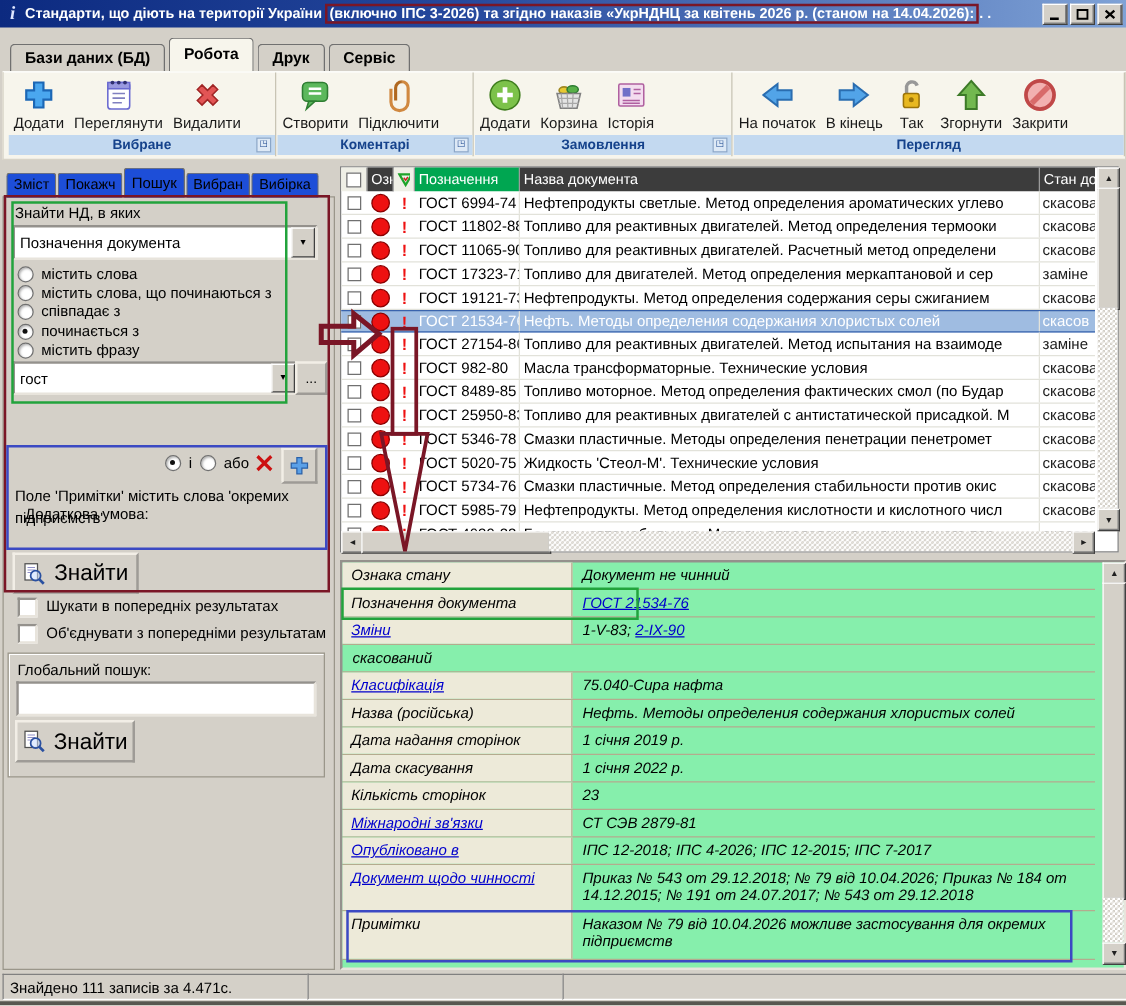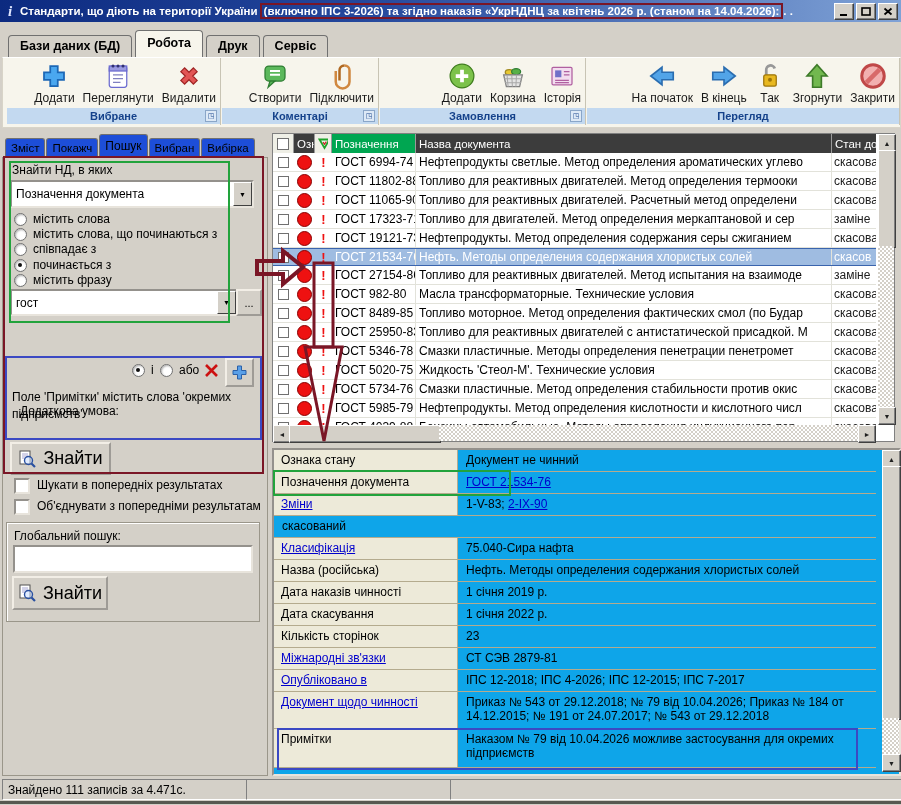--- a/index.html
+++ b/index.html
@@ -18,21 +18,21 @@
   .win-btn svg{display:block;margin:auto;}
   
   .tabbar{position:absolute;left:8px;top:31px;height:26px;display:flex;align-items:flex-end;gap:3px;}
   .mtab{border:1px solid #707070;border-bottom:none;border-radius:4px 4px 0 0;background:#d4d0c8;
     font-weight:bold;font-size:12.5px;padding:3px 11px 3px;height:15px;line-height:15px;}
   .mtab.active{background:#f7f5ec;height:20px;line-height:19px;position:relative;z-index:3;}
   
   .toolbar{position:absolute;left:2px;top:57px;width:897px;height:69px;background:#f7f5ec;
     border:1px solid #d8d4c8;border-top:1px solid #fff;}
   .tgroup{position:absolute;top:0;height:67px;border-right:1px solid #c8c4b4;}
-  .tbtns{position:absolute;left:0;right:0;top:2px;height:47px;display:flex;justify-content:flex-end;align-items:flex-start;}
+  .tbtns{position:absolute;left:0;right:0;top:2px;height:47px;display:flex;justify-content:flex-start;align-items:flex-start;}
   .tbtn{display:flex;flex-direction:column;align-items:center;padding:1px 4px;cursor:default;}
   .ticon{width:30px;height:30px;}
   .ticon svg{width:30px;height:30px;display:block;}
   .tlabel{font-size:12px;margin-top:0px;color:#1a1a1a;white-space:nowrap;}
   .tcaption{position:absolute;left:0;right:0;bottom:1px;height:16px;background:#c3d9f0;color:#15428b;
     font-weight:bold;font-size:11px;display:flex;align-items:center;justify-content:center;}
   .corner{position:absolute;right:3px;bottom:3px;width:10px;height:10px;background:#dde9f6;
     border:1px solid #8aa6c8;font-size:7px;line-height:9px;text-align:center;color:#15428b;}
   
   .ltabs{position:absolute;left:5px;top:134px;display:flex;align-items:flex-end;height:24px;z-index:2;}
@@ -78,21 +78,21 @@
   .td-name{padding-left:3px;border-right:1px solid #e2e2da;}
   .td-st{padding-left:2px;color:#202020;}
   .trow.sel{background:#9fbce1;border-top:1px solid #3a64ad;border-bottom:1px solid #3a64ad;height:16px;}
   .trow.sel>div{color:#fff;}
   
   .sb-track{background:#fff;background-image:linear-gradient(45deg,#d4d0c8 25%,transparent 25%,transparent 75%,#d4d0c8 75%),linear-gradient(45deg,#d4d0c8 25%,transparent 25%,transparent 75%,#d4d0c8 75%);background-size:4px 4px;background-position:0 0,2px 2px;}
   .sb-btn{background:#d4d0c8;border:1px solid;border-color:#fff #404040 #404040 #fff;box-shadow:inset -1px -1px 0 #808080;
     display:flex;align-items:center;justify-content:center;font-size:7px;color:#202020;}
   .sb-thumb{background:#d4d0c8;border:1px solid;border-color:#fff #404040 #404040 #fff;box-shadow:inset -1px -1px 0 #808080;}
   
-  .dpane{position:absolute;left:272px;top:448px;width:625px;height:324px;border:2px inset #e8e4dc;background:#0ea5e9;}
+  .dpane{position:absolute;left:272px;top:448px;width:625px;height:324px;border:2px inset #e8e4dc;background:#86efac;font-style:italic;}
   .drows{position:absolute;left:0;top:0;width:602px;}
   .drow{display:grid;grid-template-columns:184px 418px;border-bottom:1px solid #b4ab8e;}
   .dlabel{background:#edead9;border-right:1px solid #b4ab8e;padding:3px 4px 0 7px;font-size:12px;}
   .dvalue{padding:3px 4px 0 8px;font-size:12px;}
   .lnk{color:#0000cc;text-decoration:underline;}
   
   .sbar-cell{position:absolute;top:779px;height:19px;border:1px solid;border-color:#808080 #fff #fff #808080;
     background:#d4d0c8;font-size:12px;display:flex;align-items:center;padding-left:5px;}
   .botline{position:absolute;left:0;top:801px;width:901px;height:3px;background:#585850;}
   
@@ -643,21 +643,21 @@
         </div>
         <div class="drow" style="height: 21px;">
           <div class="dlabel"><span class="lnk">Класифікація</span></div>
           <div class="dvalue"><span>75.040-Сира нафта</span></div>
         </div>
         <div class="drow" style="height: 21px;">
           <div class="dlabel">Назва (російська)</div>
           <div class="dvalue"><span>Нефть. Методы определения содержания хлористых солей</span></div>
         </div>
         <div class="drow" style="height: 21px;">
-          <div class="dlabel">Дата наказів чинності</div>
+          <div class="dlabel">Дата надання сторінок</div>
           <div class="dvalue"><span>1 січня 2019 р.</span></div>
         </div>
         <div class="drow" style="height: 21px;">
           <div class="dlabel">Дата скасування</div>
           <div class="dvalue"><span>1 січня 2022 р.</span></div>
         </div>
         <div class="drow" style="height: 21px;">
           <div class="dlabel">Кількість сторінок</div>
           <div class="dvalue"><span>23</span></div>
         </div>

